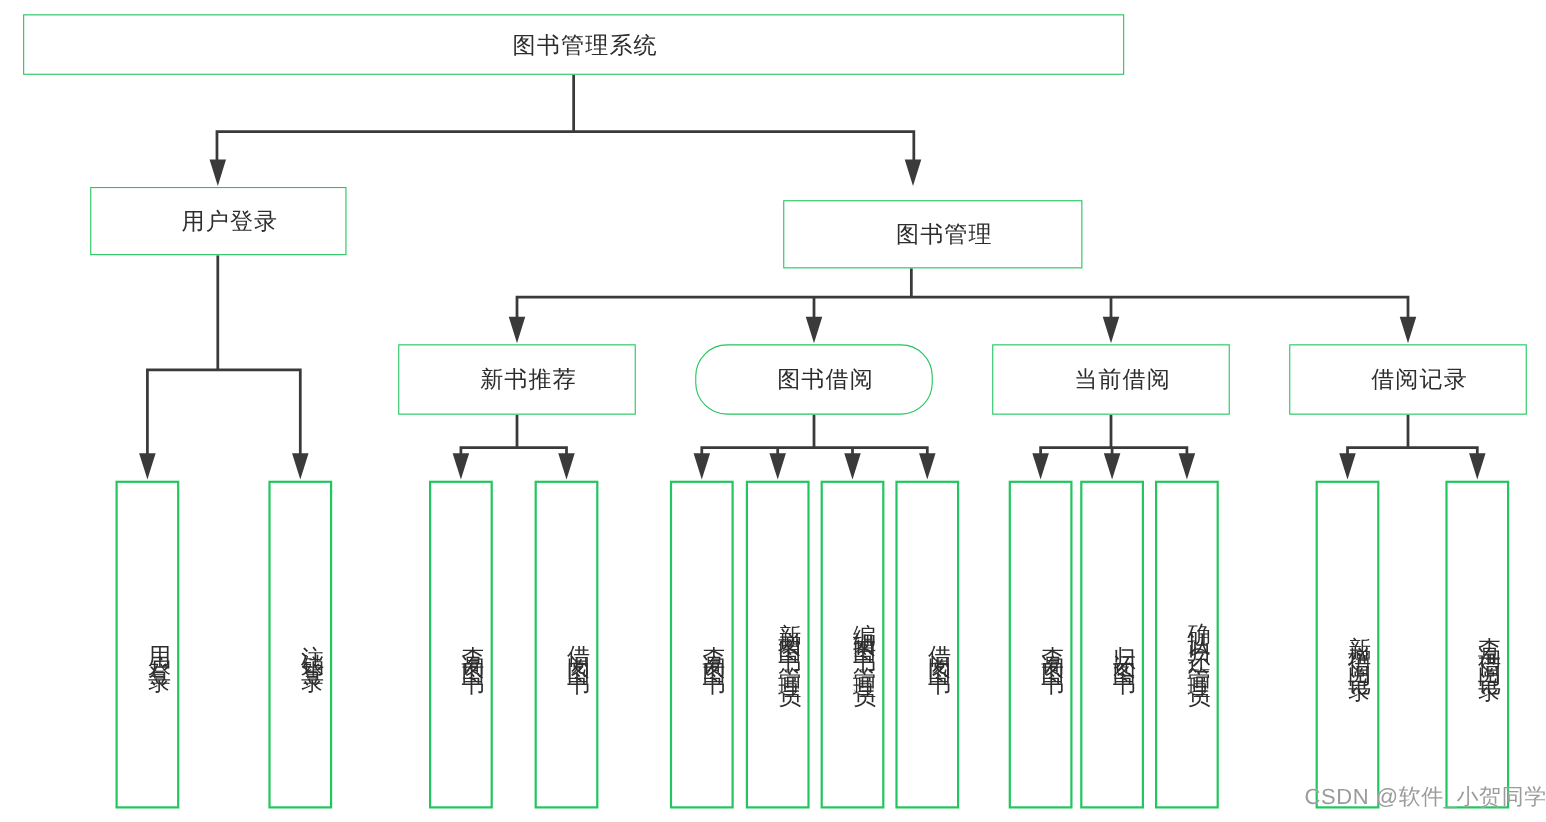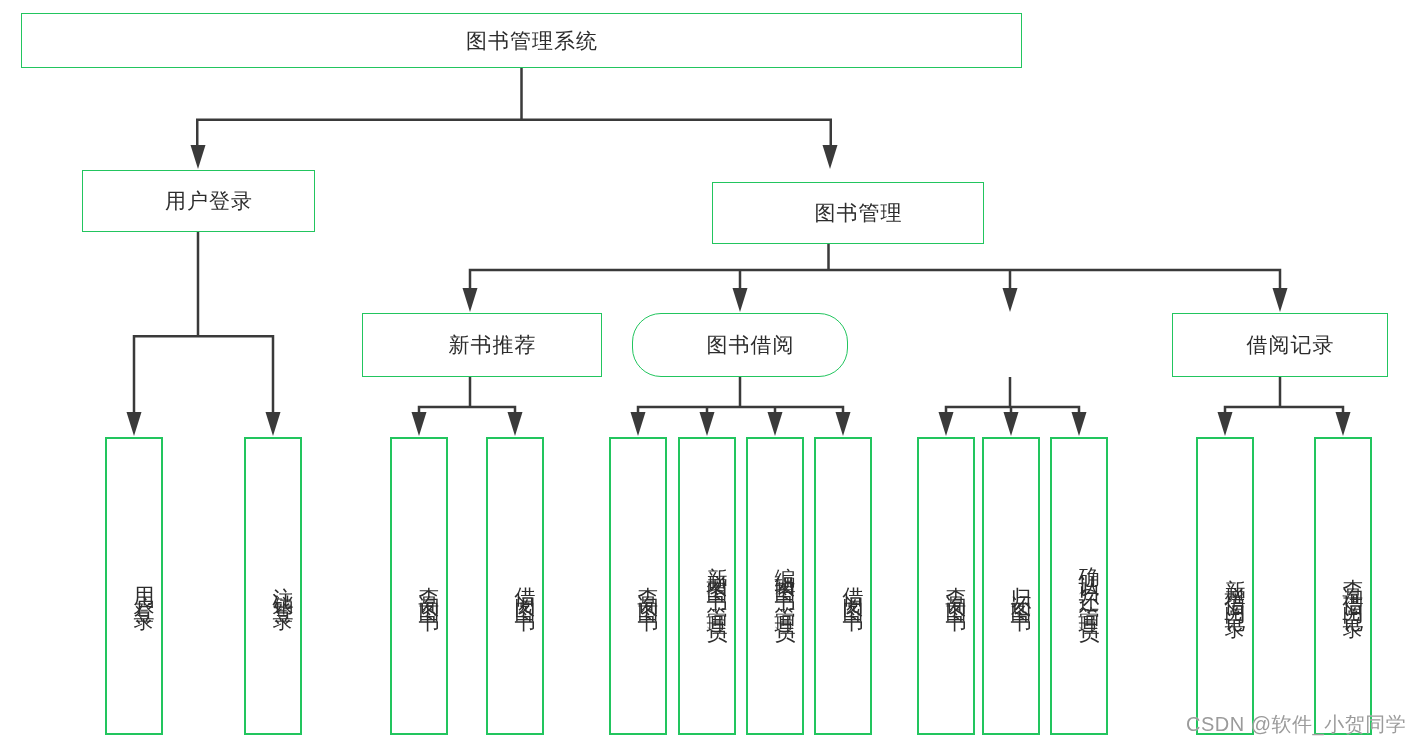--- a/index.html
+++ b/index.html
@@ -110,25 +110,28 @@
     <span class="lbl">图书管理系统</span>
   </div>
 
   <div class="node" style="left:82px; top:170px; width:233px; height:62px;">
     <span class="lbl">用户登录</span>
   </div>
   <div class="node" style="left:712px; top:170px; width:272px; height:62px;margin-top:12px;">
     <span class="lbl">图书管理</span>
   </div>
 
-  <div class="node" style="left:362px; top:313px; width:240px; height:64px;">
+  <div class="node" style="left:362px; top:313px; width:216px; height:64px;">
     <span class="lbl">新书推荐</span>
   </div>
   <div class="node" style="left:632px; top:313px; width:216px; height:64px;border-radius:29px;">
     <span class="lbl">图书借阅</span>
+  </div>
+  <div class="node" style="left:902px; top:313px; width:216px; height:64px;">
+    <span class="lbl">当前借阅</span>
   </div>
   <div class="node" style="left:1172px; top:313px; width:216px; height:64px;">
     <span class="lbl">借阅记录</span>
   </div>
 
   <div class="node leaf" style="left:105px;">
     <span class="vlbl">用户登录</span>
   </div>
   <div class="node leaf" style="left:244px;">
     <span class="vlbl">注销登录</span>

